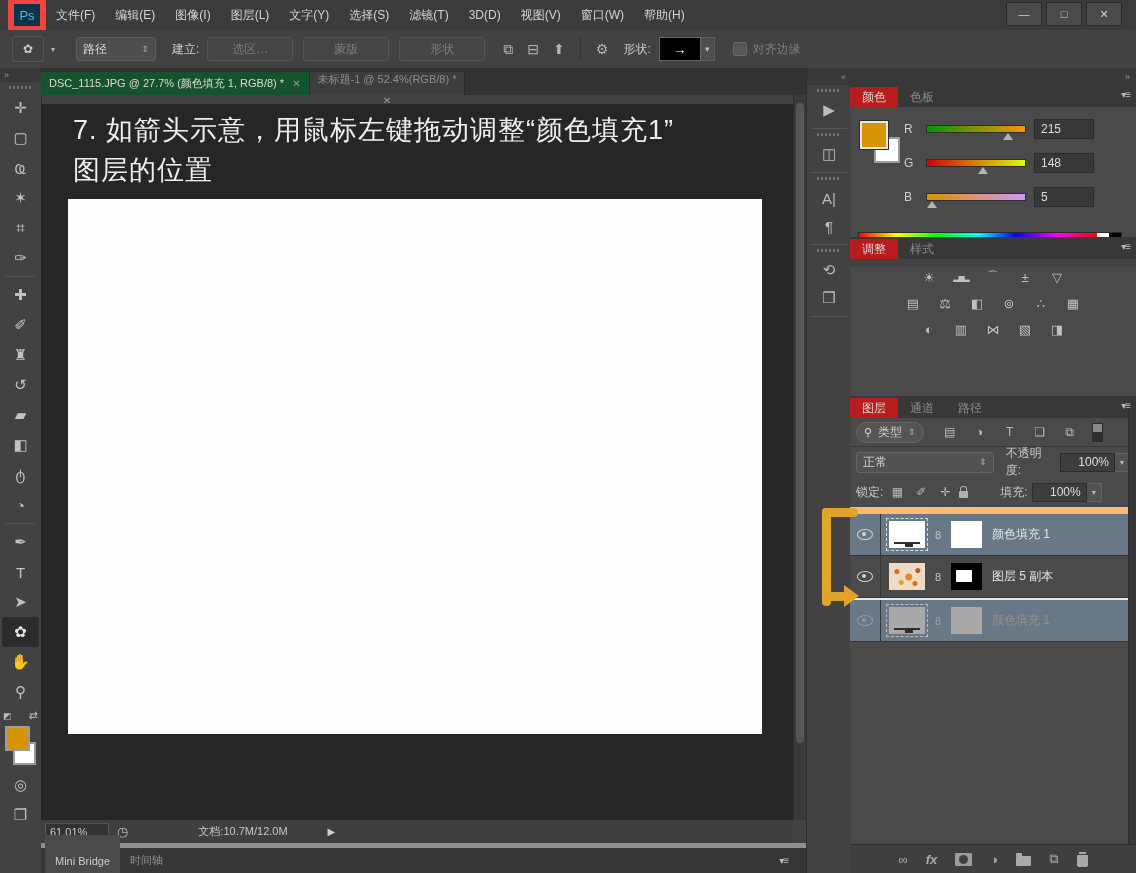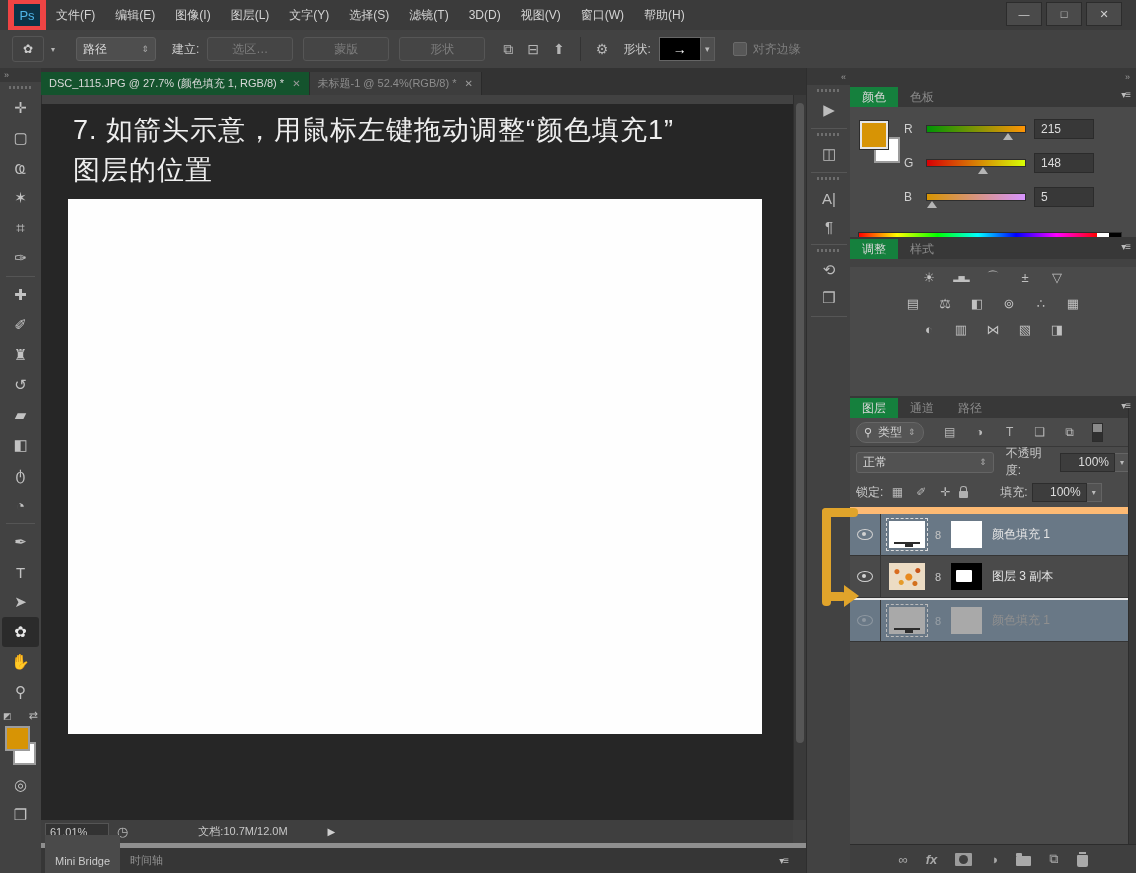--- a/index.html
+++ b/index.html
@@ -36,21 +36,21 @@
   .grip{height:3px;width:24px;margin:4px auto;background-image:repeating-linear-gradient(90deg,#6e6e6e 0 2px,transparent 2px 4px);}
   .tool{width:41px;height:30px;display:flex;align-items:center;justify-content:center;color:#c2c2c2;font-size:15px;}
   .tool.sel{background:#2b2b2b;border-radius:3px;width:37px;margin:0 2px;color:#e8e8e8;}
   .tb-div{height:1px;background:#555;margin:3px 6px;}
   .swatch-fg{width:21px;height:21px;border:2px solid #9c9c9c;z-index:2;}
   .swatch-bg{width:19px;height:19px;border:2px solid #9c9c9c;background:#fff;z-index:1;}
   
   .tabbar{left:41px;top:68px;width:765px;height:27px;background:#333;display:flex;align-items:flex-end;}
   .dtab{height:23px;display:flex;align-items:center;padding:0 8px;font-size:11px;gap:8px;border-right:1px solid #2a2a2a;}
   .dtab.active{background:#14532d;color:#d9d9d9;}
-  .dtab.inactive{background:#3d3d3d;color:#8d8d8d;}
+  .dtab.inactive{background:#3d3d3d;color:#8d8d8d;flex-direction:column;}
   .tabx{color:#9a9a9a;font-size:10px;}
   
   .canvas{left:41px;top:104px;width:752px;height:725px;background:#262626;overflow:hidden;}
   .instr{position:absolute;left:32px;top:6px;width:700px;color:#eeeeee;font-size:27px;line-height:40px;letter-spacing:1px;}
   .page{position:absolute;left:27px;top:95px;width:694px;height:535px;background:#fefefe;}
   .vscroll{left:793px;top:95px;width:13px;height:725px;background:#3a3a3a;border-left:1px solid #2e2e2e;}
   .vthumb{position:absolute;left:2px;top:8px;width:8px;height:640px;background:#565656;border-radius:4px;}
   
   .statusbar{left:41px;top:820px;width:752px;height:23px;background:#3f3f3f;display:flex;align-items:center;font-size:11px;}
   .zoombox{margin-left:4px;width:58px;height:15px;background:#333;border:1px solid #555;display:flex;align-items:center;padding-left:4px;color:#ccc;}
@@ -62,21 +62,21 @@
   
   .middock{left:806px;top:68px;width:44px;height:805px;background:#424242;border-left:1px solid #2e2e2e;border-right:1px solid #2e2e2e;}
   .dockhead{height:17px;background:#383838;color:#9a9a9a;font-size:9px;display:flex;align-items:center;justify-content:flex-end;padding-right:5px;}
   .dock-icon{width:44px;height:28px;display:flex;align-items:center;justify-content:center;color:#bdbdbd;font-size:15px;}
   .dock-sep{height:1px;background:#565656;margin:4px 4px;}
   
   .rightdock{left:850px;top:68px;width:286px;height:805px;background:#424242;}
   .rd-head{height:17px;background:#383838;color:#9a9a9a;font-size:9px;display:flex;align-items:center;justify-content:flex-end;padding-right:6px;}
   .ptabs{height:22px;background:#383838;display:flex;align-items:flex-end;position:relative;}
   .ptab{height:20px;padding:0 12px;display:flex;align-items:center;font-size:12px;}
-  .ptab.active{background:#15803d;color:#d6d6d6;}
+  .ptab.active{background:#b91c1c;color:#d6d6d6;}
   .ptab.inactive{color:#8a8a8a;}
   .pmenu{position:absolute;right:6px;top:4px;color:#bbb;font-size:10px;letter-spacing:-1px;}
   .panelbody{background:#4a4a4a;position:relative;}
   
   .chan-label{width:14px;color:#cfcfcf;font-size:12px;}
   .ctrack{width:98px;height:6px;border:1px solid #2e2e2e;position:relative;}
   .cthumb{position:absolute;top:7px;width:0;height:0;border-left:5px solid transparent;border-right:5px solid transparent;border-bottom:7px solid #b5b5b5;}
   .cval{width:52px;height:18px;background:#383838;border:1px solid #2b2b2b;color:#ddd;display:flex;align-items:center;padding-left:6px;font-size:12px;}
   .spectrum{position:absolute;left:8px;top:125px;width:262px;height:13px;display:flex;border:1px solid #2b2b2b;}
   .spec-grad{flex:1;background:linear-gradient(to right,#ff0000,#ffff00 16%,#00ff00 33%,#00ffff 50%,#0000ff 66%,#ff00ff 83%,#ff0000);}
@@ -416,21 +416,21 @@
           <div class="lmask"></div>
           <span class="lname">颜色填充 1</span>
         </div>
         <div class="layer norm">
           <div class="eyebox">
               <div class="eye"></div>
             </div>
           <div class="lthumb photo"></div>
           <span class="chain">8</span>
           <div class="lmask maskblack"></div>
-          <span class="lname">图层 3 副本</span>
+          <span class="lname">图层 5 副本</span>
         </div>
         <div class="insertline"></div>
         <div class="layer sel ghost">
           <div class="eyebox">
               <div class="eye"></div>
             </div>
           <div class="lthumb">
               <div class="thumb-slider"></div>
             </div>
           <span class="chain">8</span>

